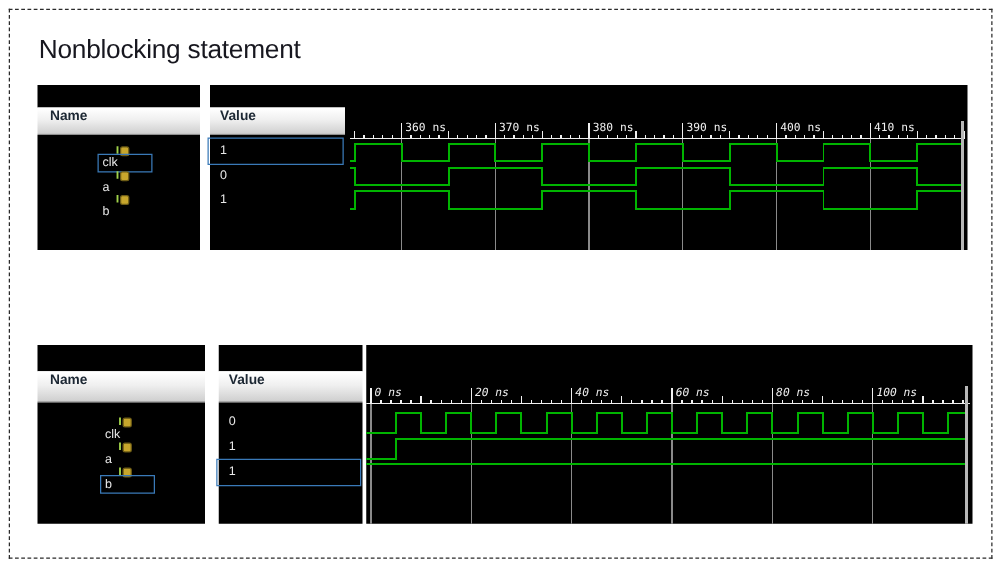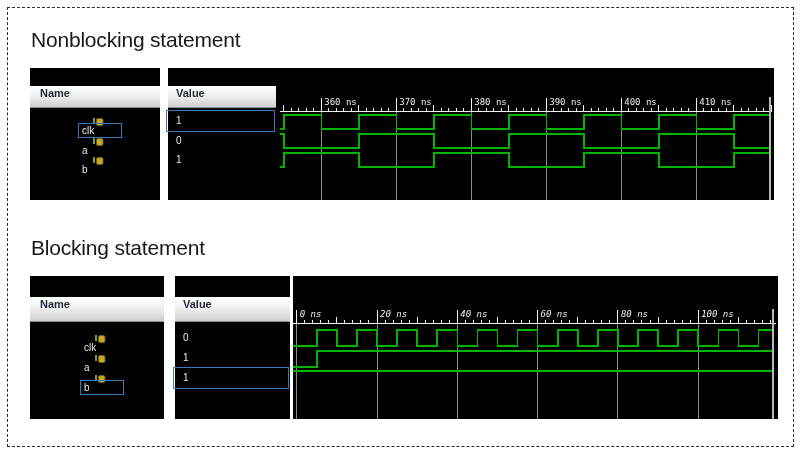--- a/index.html
+++ b/index.html
@@ -167,21 +167,20 @@
         <line x1="480.25" y1="40" x2="480.25" y2="43" stroke="#f0f0f0" stroke-width="1"></line>
         <line x1="487.75" y1="40" x2="487.75" y2="43" stroke="#f0f0f0" stroke-width="1"></line>
         <line x1="495.25" y1="37" x2="495.25" y2="43" stroke="#f0f0f0" stroke-width="1"></line>
         <path d="M 4.0 61 L 7.8 61 L 7.8 47 L 45.3 47 L 45.3 61 L 82.8 61 L 82.8 47 L 120.3 47 L 120.3 61 L 157.8 61 L 157.8 47 L 195.3 47 L 195.3 61 L 232.8 61 L 232.8 47 L 270.3 47 L 270.3 61 L 307.8 61 L 307.8 47 L 345.3 47 L 345.3 61 L 382.8 61 L 382.8 47 L 420.3 47 L 420.3 61 L 457.8 61 L 457.8 47 L 495.3 47" stroke="#00b400" stroke-width="1.6" fill="none"></path>
         <path d="M 4.0 66 L 7.8 66 L 7.8 80 L 82.8 80 L 82.8 66 L 157.8 66 L 157.8 80 L 232.8 80 L 232.8 66 L 307.8 66 L 307.8 80 L 382.8 80 L 382.8 66 L 457.8 66 L 457.8 80 L 495.3 80" stroke="#00b400" stroke-width="1.6" fill="none"></path>
         <path d="M 4.0 99 L 7.8 99 L 7.8 85 L 82.8 85 L 82.8 99 L 157.8 99 L 157.8 85 L 232.8 85 L 232.8 99 L 307.8 99 L 307.8 85 L 382.8 85 L 382.8 99 L 457.8 99 L 457.8 85 L 495.3 85" stroke="#00b400" stroke-width="1.6" fill="none"></path>
         <line x1="494" y1="29" x2="494" y2="132" stroke="#b8b8b8" stroke-width="2"></line>
       </svg>
     </div>
 
-  <div class="sec-title" style="top:236px;">Blocking statement</div>
 
   <div class="sigtable" style="left:30px;top:276px;width:260px;height:143px;gap:11px;">
     <div class="col" style="width:134px;">
       <div class="col-topstrip" style="height:21px;"></div>
       <div class="col-head" style="height:23px;padding-left:10px;">
         <span>Name</span>
       </div>
       <div class="col-body name-body" style="padding-top:8px;">
           <div class="srow" style="height: 20px; padding-left: 10px;">
             <span class="sig-icon"><svg width="12" height="11" viewBox="0 0 12 11">

